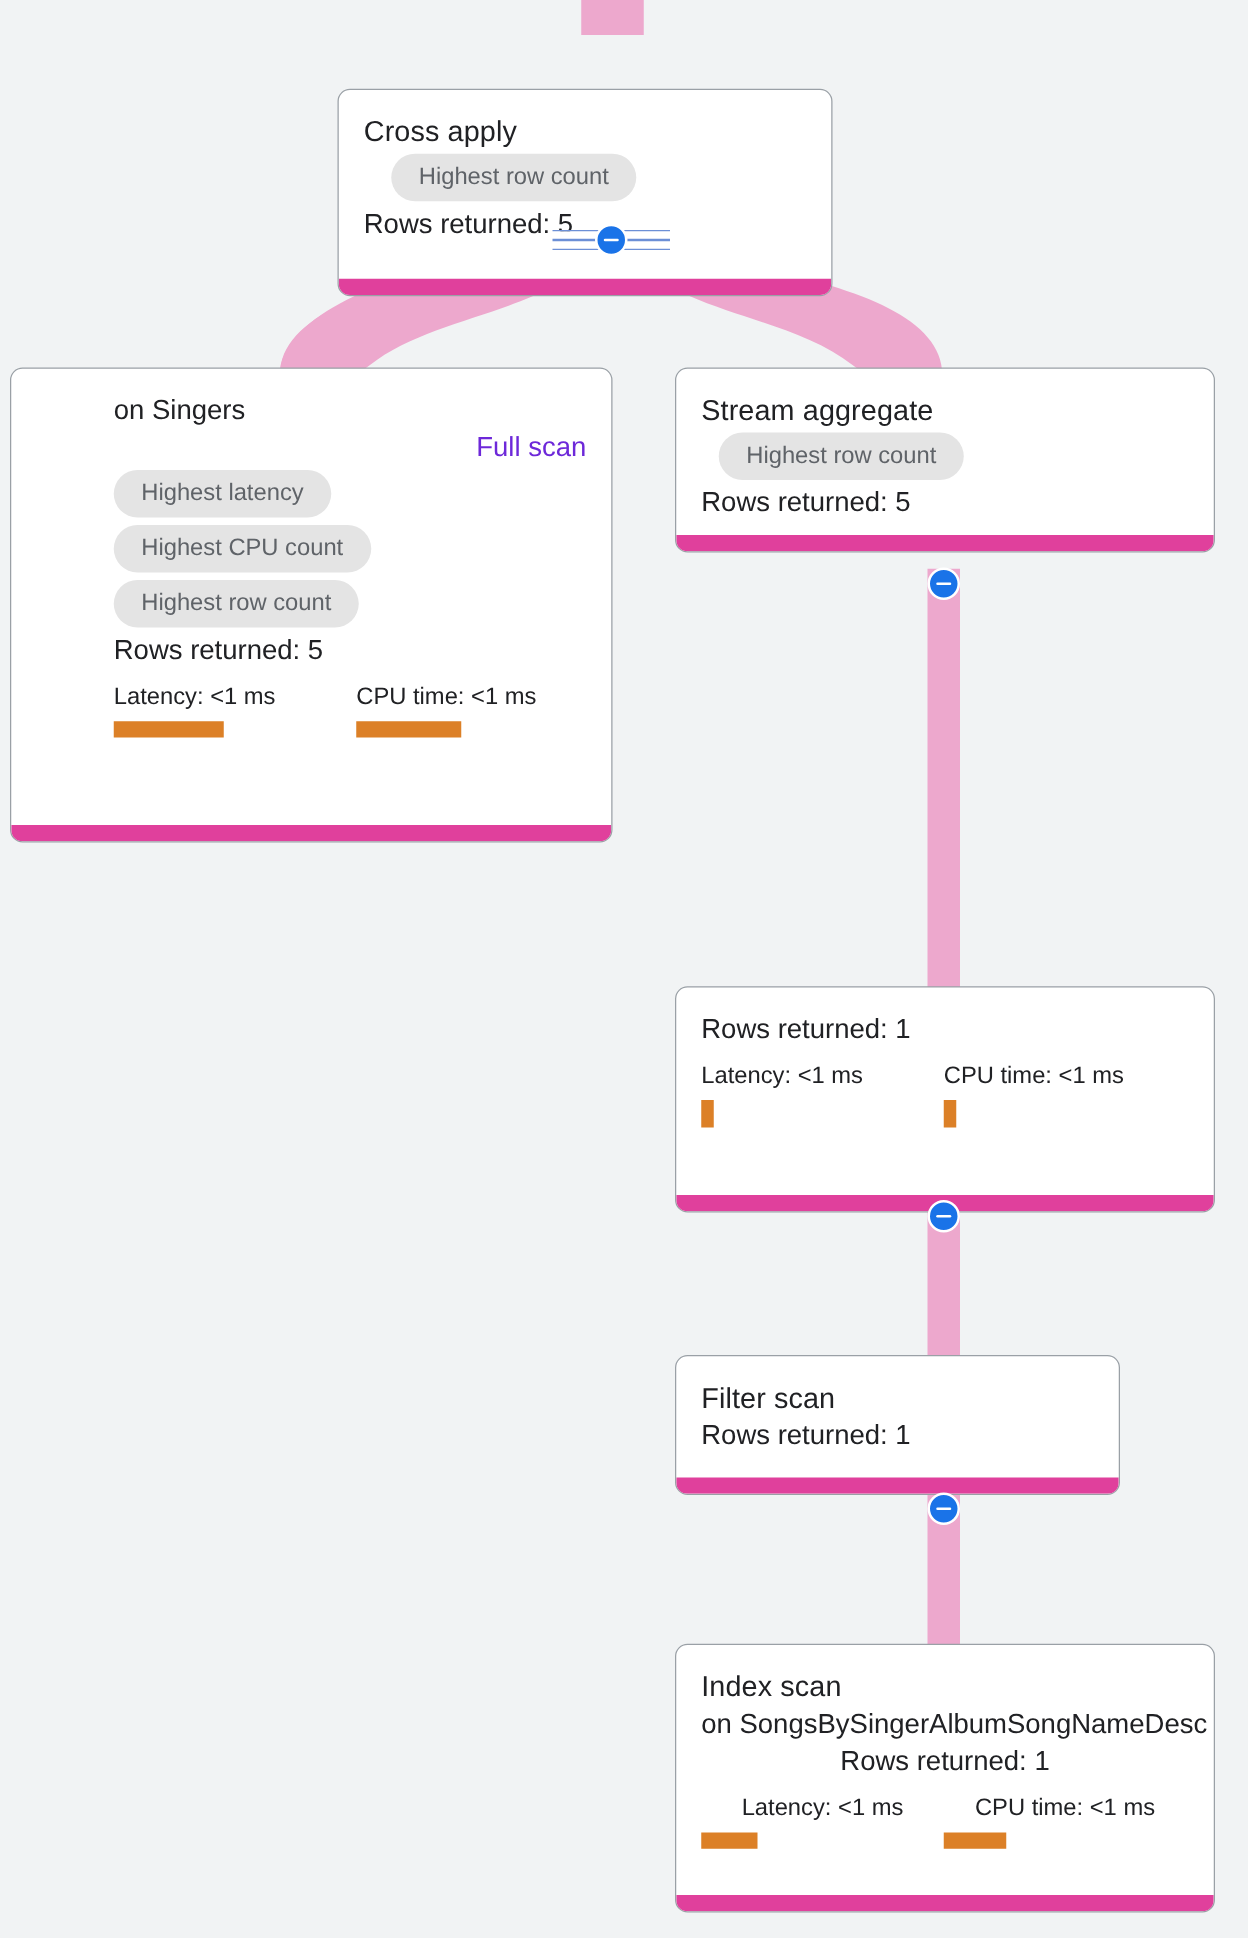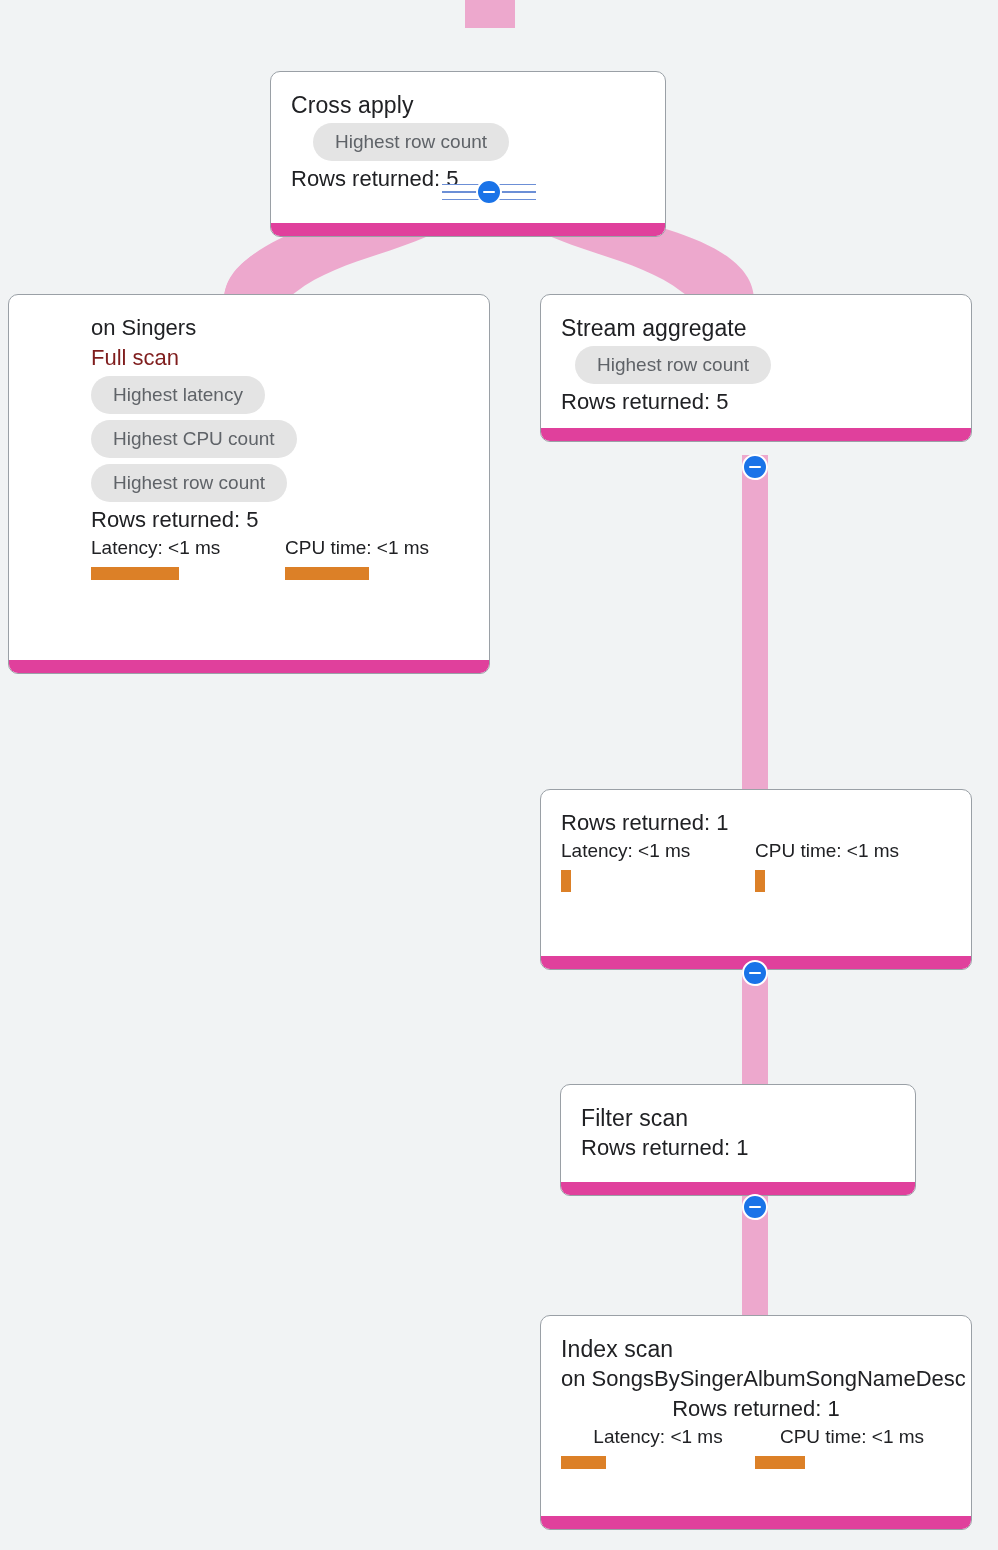--- a/index.html
+++ b/index.html
@@ -73,36 +73,38 @@
   .indent {
     padding-left: 62px;
   }
   .sub-line {
     font-size: 22px;
     line-height: 30px;
     color: #202124;
     white-space: nowrap;
   }
   .sub-line.muted {
-    color: #7f1d1d;
+    color: #6d28d9;
+    text-align: right;
   }
   .chip {
     display: inline-block;
     background: #E4E4E4;
     color: #5F6368;
     font-size: 19px;
     line-height: 22px;
     padding: 8px 22px;
     border-radius: 20px;
     margin: 3px 0;
     align-self: flex-start;
     white-space: nowrap;
   }
   .metrics {
     display: flex;
+    margin-top: 10px;
   }
   .metric {
     width: 194px;
     flex: 0 0 auto;
   }
   .metric-label {
     font-size: 19px;
     line-height: 26px;
     color: #202124;
     white-space: nowrap;
@@ -250,21 +252,21 @@
         <div class="metric">
           <div class="metric-label">CPU time: &lt;1 ms</div>
           <div class="metric-bar" style="width:10px; height:22px;"></div>
         </div>
       </div>
     </div>
     <div class="node-footer"></div>
   </div>
   <div class="toggle" style="left:742px; top:960px;"></div>
 
-  <div class="node" style="left:540px; top:1084px; width:356px; height:112px;margin-left:20px;">
+  <div class="node" style="left:540px; top:1084px; width:356px; height:112px;">
     <div class="node-body">
       <div class="node-head">
         <div class="node-title">Filter scan</div>
       </div>
       <div class="sub-line">Rows returned: 1</div>
     </div>
     <div class="node-footer"></div>
   </div>
   <div class="toggle" style="left:742px; top:1194px;"></div>
 

